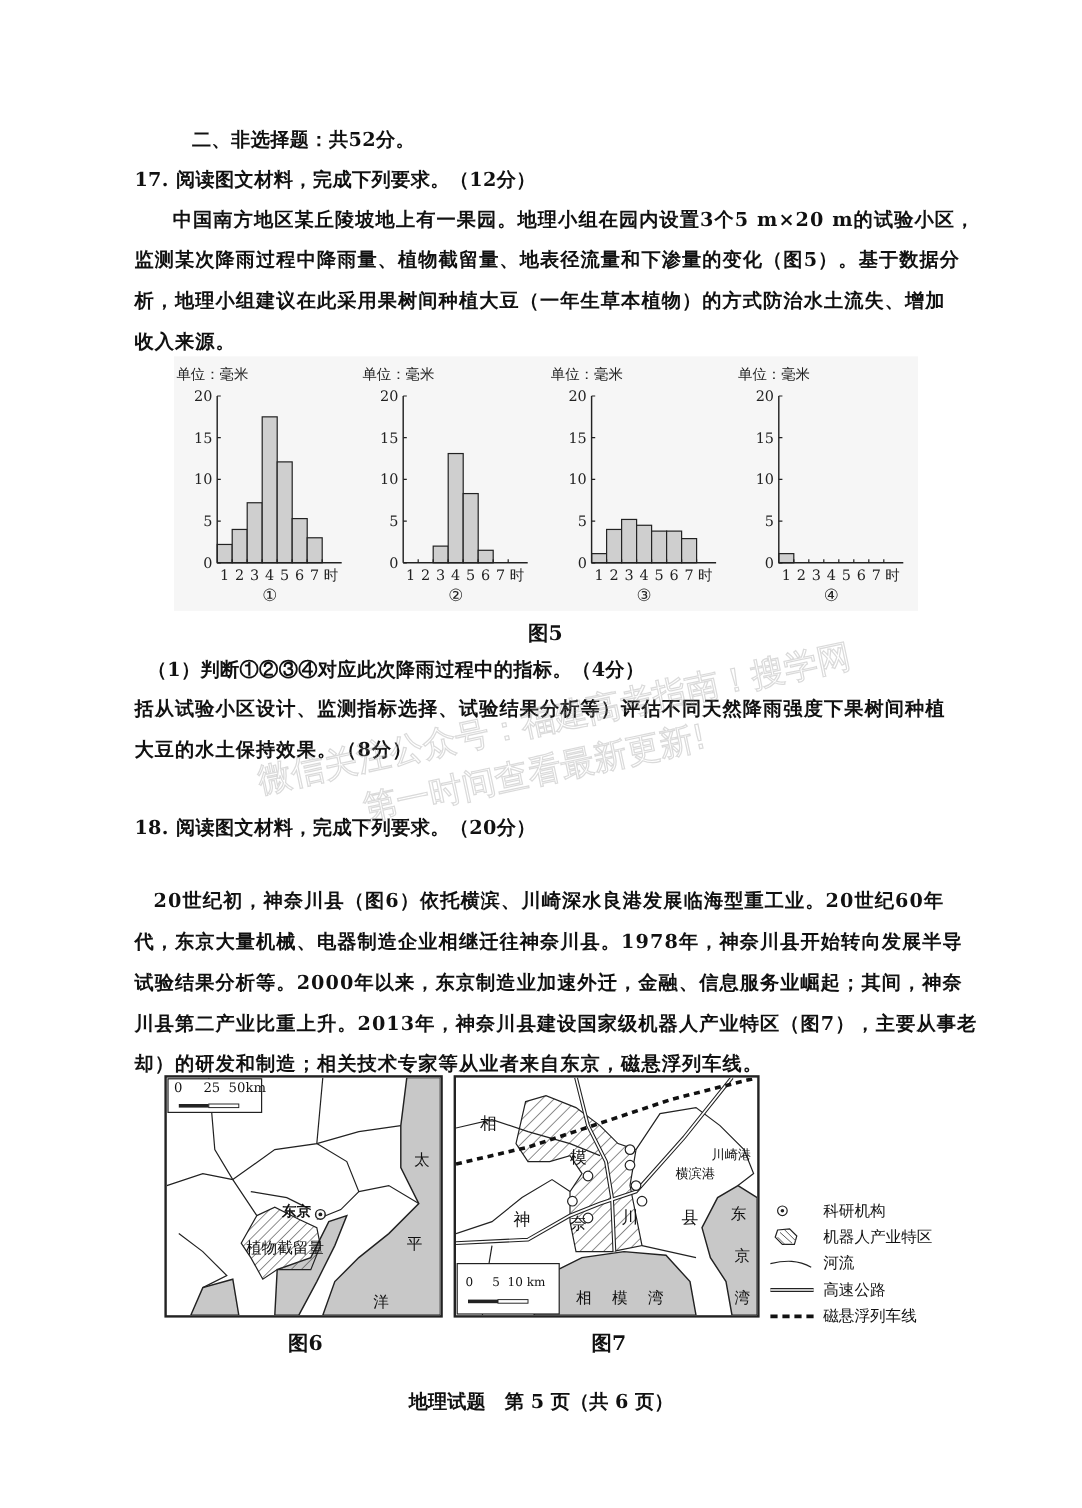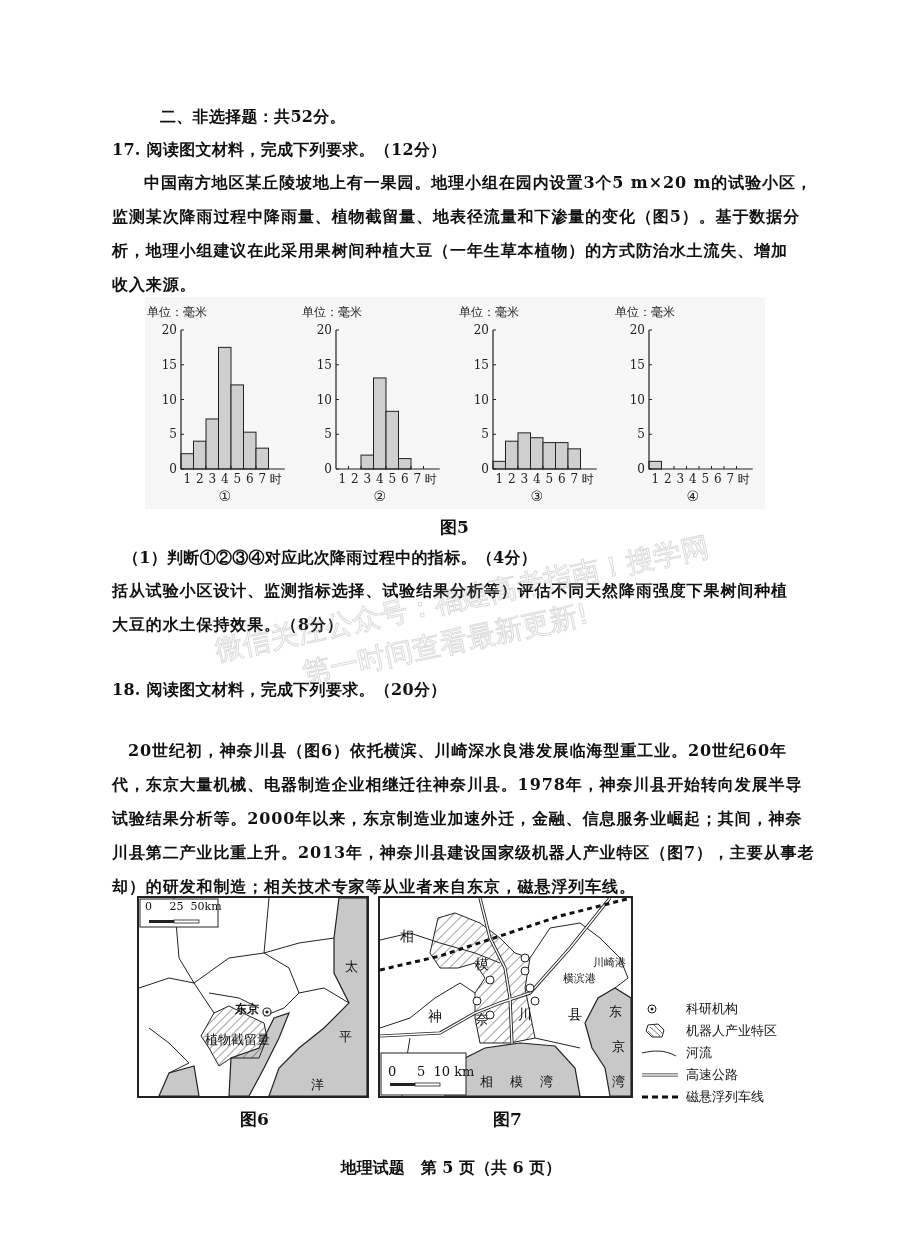--- a/index.html
+++ b/index.html
@@ -287,21 +287,21 @@
         <circle cx="150" cy="90" r="4"></circle>
       <circle cx="97" cy="103" r="4"></circle>
         <circle cx="155" cy="103" r="4"></circle>
       <circle cx="110" cy="117" r="4"></circle>
     </g>
 
     <rect x="1" y="155" width="85" height="42" fill="#fff" stroke="#222" stroke-width="1"></rect>
     <rect x="10" y="185" width="25" height="3" fill="#222"></rect>
     <rect x="35" y="185" width="25" height="3" fill="#fff" stroke="#222" stroke-width="0.8"></rect>
   </svg>
-  <div style="position:absolute; left:8px; top:166px; font-size:13px;">
+  <div style="position:absolute; left:8px; top:166px; font-size:10px;">
     <span>0</span>&nbsp;&nbsp;&nbsp;&nbsp;
     <span>5</span>&nbsp;
     <span>10 km</span>
   </div>
   <div style="position:absolute; left:20px; top:30px; font-size:14px; font-family:'DejaVu Sans', sans-serif;">相</div>
   <div style="position:absolute; left:95px; top:58px; font-size:14px; font-family:'DejaVu Sans', sans-serif;">模</div>
   <div style="position:absolute; left:48px; top:110px; font-size:14px; font-family:'DejaVu Sans', sans-serif;">神</div>
   <div style="position:absolute; left:95px; top:113px; font-size:14px; font-family:'DejaVu Sans', sans-serif;">奈</div>
   <div style="position:absolute; left:138px; top:108px; font-size:14px; font-family:'DejaVu Sans', sans-serif;">川</div>
   <div style="position:absolute; left:188px; top:108px; font-size:14px; font-family:'DejaVu Sans', sans-serif;">县</div>

